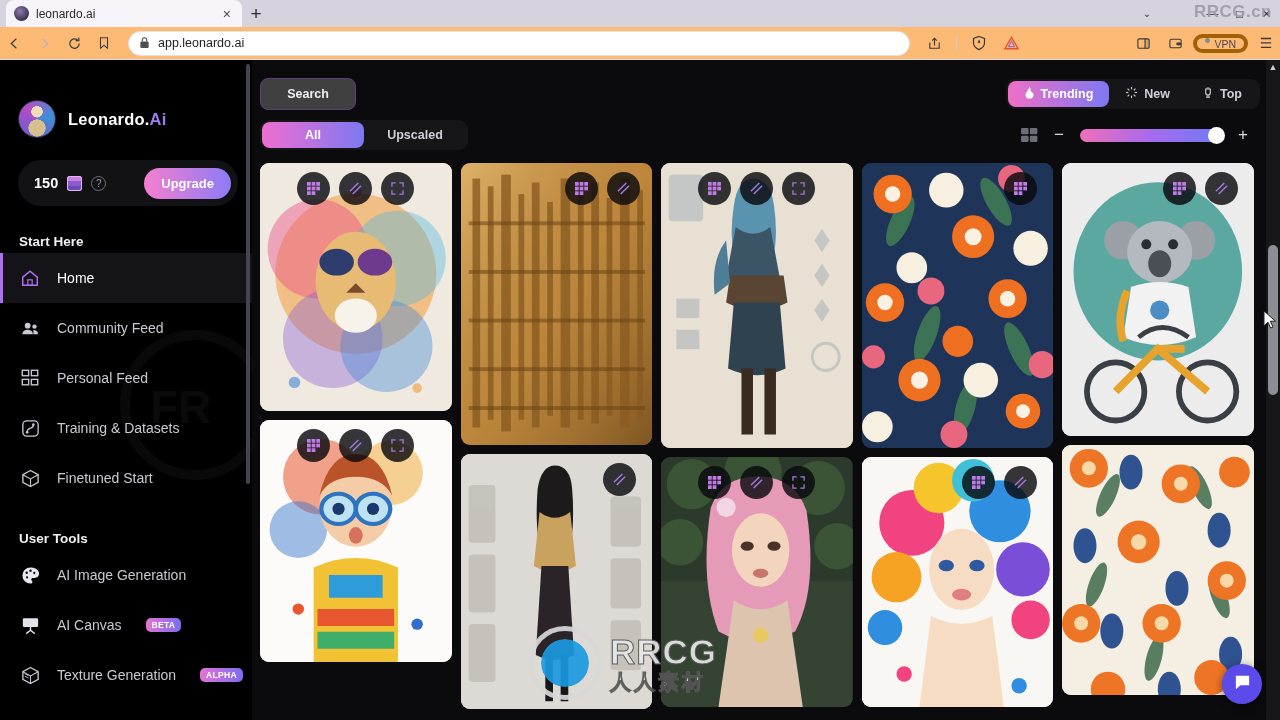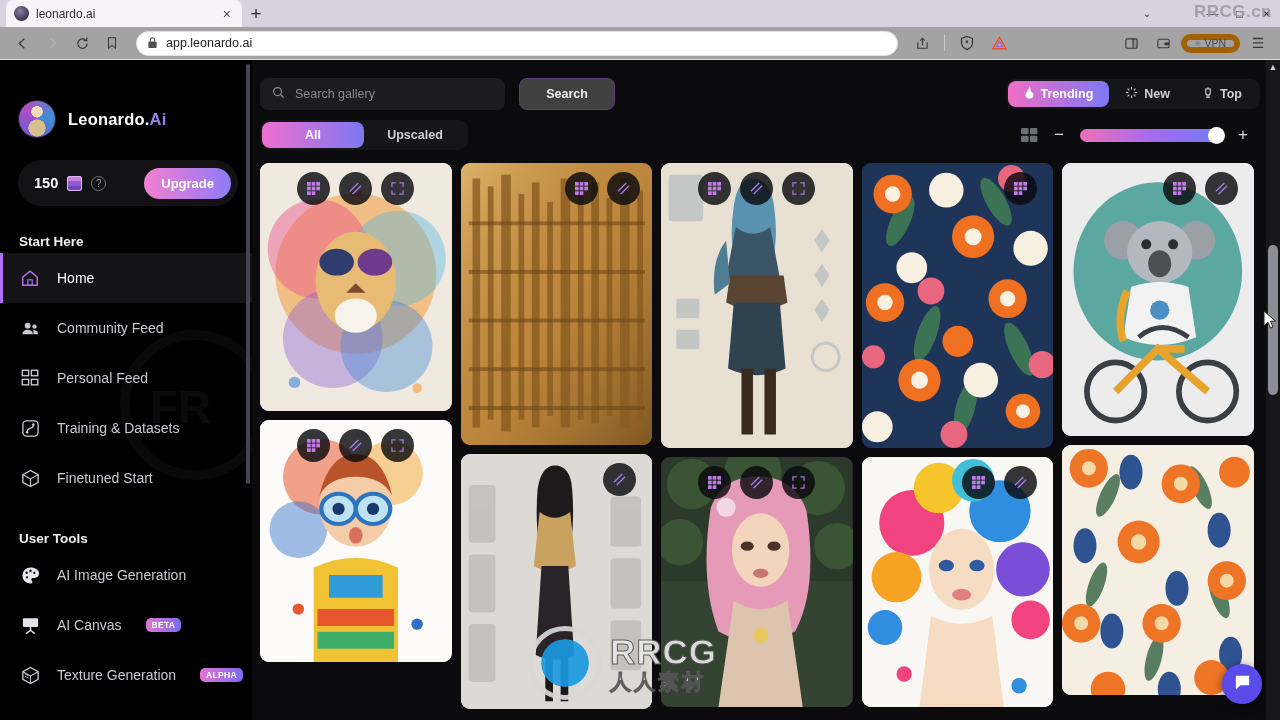--- a/index.html
+++ b/index.html
@@ -42,39 +42,39 @@
   .win-controls span {
     width: 27px; height: 27px; display: flex; align-items: center; justify-content: center;
     font-size: 12px; color: #3b3b3b;
   }
   .tabstrip-chevron {
     position:absolute; right: 122px; top: 0; height: 27px; width: 22px;
     display:flex; align-items:center; justify-content:center; font-size: 10px; color: #3b3b3b;
   }
 
   .toolbar {
-    height: 33px; background: #a3a3a3; display: flex; align-items: center;
-    padding: 0 8px; gap: 2px; border-bottom: 1px solid #dedbe4;
+    height: 33px; background: #fdba74; display: flex; align-items: center;
+    padding: 0 0; gap: 2px; border-bottom: 1px solid #dedbe4;
   }
   .tb-btn {
     width: 28px; height: 28px; display: flex; align-items: center; justify-content: center;
     color: #3a3a3a; font-size: 14px; border-radius: 4px;
   }
   .tb-btn.disabled { color: #b5b3ba; }
   .urlbar {
     flex: 1; height: 25px; background: #ffffff; border-radius: 13px;
     display: flex; align-items: center; padding: 0 10px; gap: 8px;
     margin: 0 8px; border: 1px solid #e3e1e8;
   }
   .urlbar .lock { font-size: 11px; color: #4f4f4f; }
   .urlbar .url { font-size: 12.5px; color: #1f1f1f; flex: 1; }
   .urlbar-right { display:flex; align-items:center; gap:4px; }
   .vpn-pill {
-    border: 6px solid #a16207; border-radius: 11px; height: 19px;
-    display: flex; align-items: center; gap: 4px; padding: 0 8px;
+    border: 4px solid #a16207; border-radius: 11px; height: 19px;
+    display: flex; align-items: flex-start; gap: 4px; padding: 0 8px;
     font-size: 10.5px; color: #4a4a55;
   }
   .vpn-dot { width: 5px; height: 5px; border-radius: 50%; background: #8d8a97; }
   .divider-v { width:1px; height:16px; background:#cdcad4; margin: 0 4px; }
 
   .watermark-top {
     position: absolute; right: 8px; top: 2px; z-index: 60;
     font-size: 17px; font-weight: bold; color: #9a98a6;
     letter-spacing: 0.5px; opacity: .85; pointer-events: none;
   }
@@ -483,29 +483,20 @@
         <span class="badge">ALPHA</span>
       </div>
 
       <div class="sb-scrollbar"></div>
     </div>
 
     <div class="main">
 
       <div class="topbar">
         <div class="row1">
-          <div class="search-wrap">
-            <span class="mag">
-              <svg width="13" height="13" viewBox="0 0 14 14">
-                  <circle cx="6" cy="6" r="4.3" fill="none" stroke="#8a8a96" stroke-width="1.3"></circle>
-                  <line x1="9.2" y1="9.2" x2="12.6" y2="12.6" stroke="#8a8a96" stroke-width="1.3"></line>
-                </svg>
-            </span>
-            <input class="search-input" placeholder="Search gallery" style="">
-          </div>
           <div class="search-btn">Search</div>
 
           <div class="feed-toggle">
             <div class="feed-opt active">
               <span>
                 <svg width="11" height="13" viewBox="0 0 12 14">
                     <path d="M6 .8c2 3 .4 3.8 1.8 5 1.2 1 2.6 2 2.6 4.1A4.4 4.4 0 0 1 6 13.6 4.4 4.4 0 0 1 1.6 9.9c0-3.2 3-3.6 2.5-6.6C5 4.6 5.4 2.6 6 .8z" fill="#fff"></path>
                   </svg>
               </span>
               <span>Trending</span>

